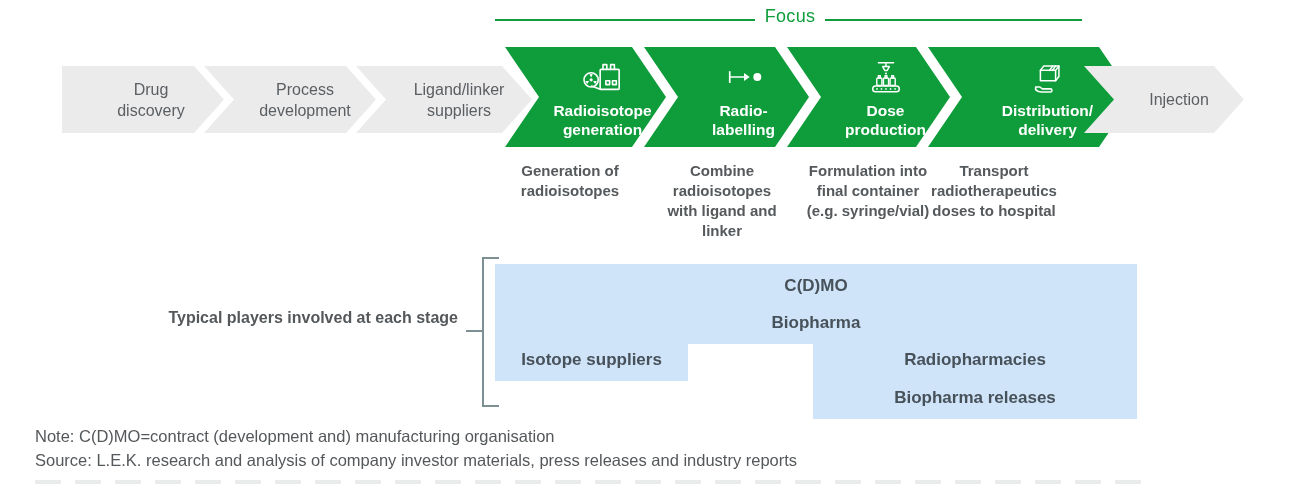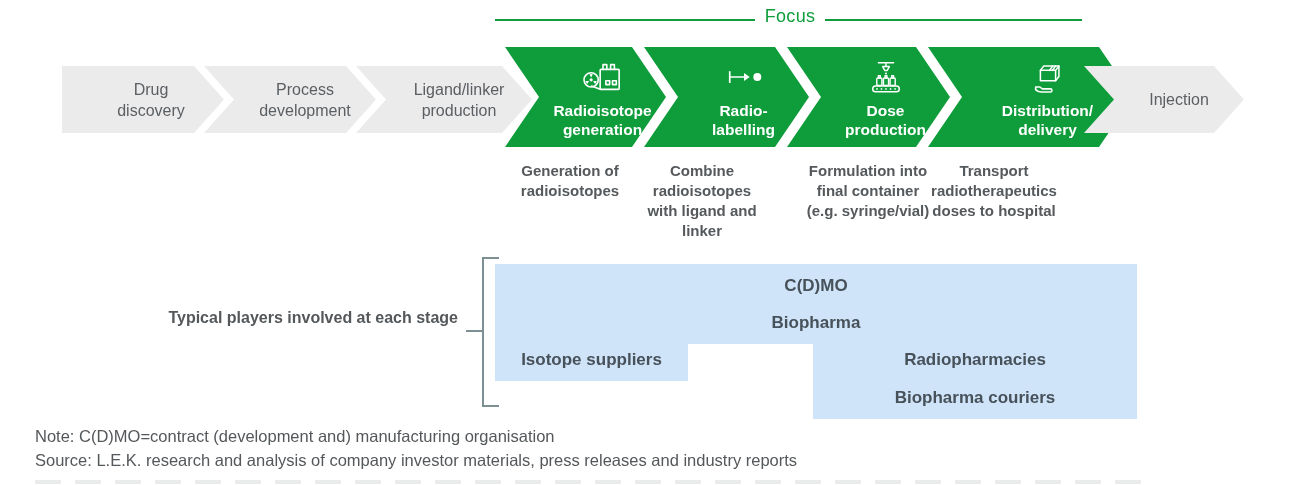--- a/index.html
+++ b/index.html
@@ -55,21 +55,21 @@
   <div class="focus-label">Focus</div>
   <div class="focus-line" style="left:808px;width:257px;"></div>
 
   <div class="chev gray cfirst" style="left:45px;width:162px;padding-left:16px;">
     <div class="wrap-narrow">Drug discovery</div>
   </div>
   <div class="chev gray cmid" style="left:187px;width:172px;">
     <div class="wrap-mid">Process development</div>
   </div>
   <div class="chev gray cmid" style="left:339px;width:176px;">
-    <div class="wrap-mid">Ligand/linker production</div>
+    <div class="wrap-mid">Ligand/linker suppliers</div>
   </div>
 
   <div class="chev green" style="left:488px;width:161px;">
     <div class="icon">
       <svg width="46" height="38" viewBox="0 0 48 40">
         <g fill="none" stroke="#fff" stroke-width="1.7" stroke-linecap="round" stroke-linejoin="round">
           <path d="M24 12 V7 h4 v5"></path>
             <path d="M32 12 V7 h4 v5"></path>
           <rect x="21" y="12" width="20" height="21" rx="1"></rect>
           <rect x="27" y="24" width="4" height="4"></rect>
@@ -150,33 +150,33 @@
       <span>Distribution/</span>
         <span>delivery</span>
     </div>
   </div>
 
   <div class="chev gray cmid" style="left:1067px;width:160px;">
     <div>Injection</div>
   </div>
 
   <div class="desc" style="left:488px;width:130px;">Generation of radioisotopes</div>
-  <div class="desc" style="left:626px;width:118px;">Combine radioisotopes with ligand and linker</div>
+  <div class="desc" style="left:646px;width:118px;">Combine radioisotopes with ligand and linker</div>
   <div class="desc" style="left:788px;width:126px;">Formulation into final container (e.g. syringe/vial)</div>
   <div class="desc" style="left:902px;width:150px;">Transport radiotherapeutics doses to hospital</div>
 
   <div class="players-label">Typical players involved at each stage</div>
   <div class="bk" style="left:449px;top:330px;width:16px;height:2px;"></div>
   <div class="bk" style="left:465px;top:257px;width:2px;height:150px;"></div>
   <div class="bk" style="left:465px;top:257px;width:17px;height:2px;"></div>
   <div class="bk" style="left:465px;top:405px;width:17px;height:2px;"></div>
 
   <div class="bar" style="left:478px;top:264px;width:642px;">C(D)MO</div>
   <div class="bar" style="left:478px;top:301px;width:642px;">Biopharma</div>
   <div class="bar" style="left:478px;top:338px;width:193px;">Isotope suppliers</div>
   <div class="bar" style="left:796px;top:338px;width:324px;">Radiopharmacies</div>
-  <div class="bar" style="left:796px;top:376px;width:324px;">Biopharma couriers</div>
+  <div class="bar" style="left:796px;top:376px;width:324px;">Biopharma releases</div>
 
   <div class="note" style="top:427px;">Note: C(D)MO=contract (development and) manufacturing organisation</div>
   <div class="note" style="top:451px;">Source: L.E.K. research and analysis of company investor materials, press releases and industry reports</div>
   <div class="cutoff"></div>
 
 </div>
 
 </body></html>

